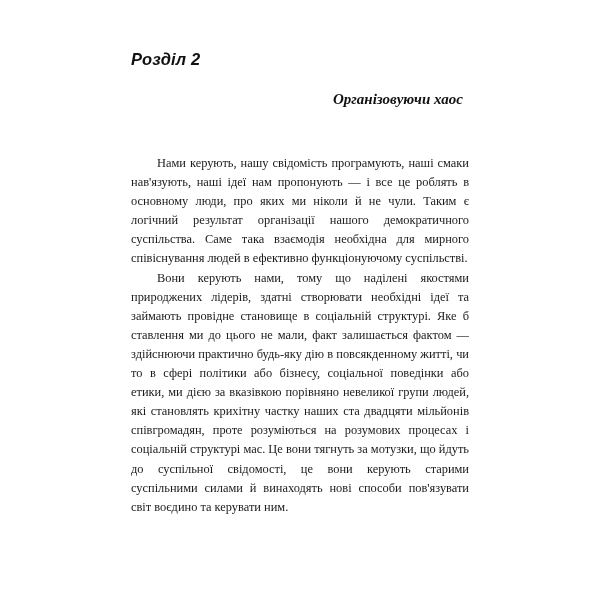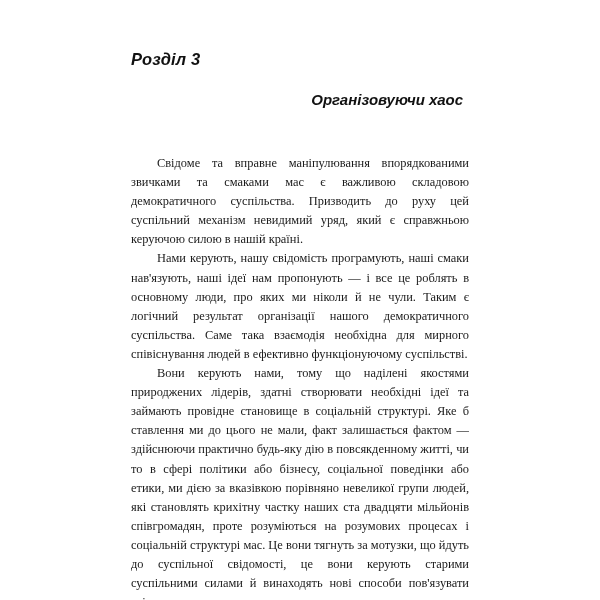--- a/index.html
+++ b/index.html
@@ -31,21 +31,21 @@
     font-family: "Liberation Sans", sans-serif;
     font-weight: bold;
     font-style: italic;
     font-size: 16.5px;
     color: #111111;
     letter-spacing: 0.2px;
     margin: 0 0 22px 0;
     text-align: left;
   }
   .chapter-title {
-    font-family: Liberation Sans, sans-serif;
+    font-family: Liberation Serif, serif;
     font-weight: bold;
     font-style: italic;
     font-size: 15px;
     color: #111111;
     margin: 0;
     text-align: right;
     padding-right: 6px;
   }
   .body-text {
     margin-top: 46px;
@@ -60,21 +60,20 @@
     text-indent: 26px;
     -webkit-hyphens: none;
     hyphens: none;
   }
 </style>
 </head>
 <body>
 
 <div class="page">
   <div class="content">
-    <h1 class="chapter-number">Розділ 3</h1>
+    <h1 class="chapter-number">Розділ 2</h1>
     <h2 class="chapter-title">Організовуючи хаос</h2>
     <div class="body-text">
-      <p>Свідоме та вправне маніпулювання впорядкованими звичками та смаками мас є важливою складовою демократичного суспільства. Призводить до руху цей суспільний механізм невидимий уряд, який є справжньою керуючою силою в нашій країні.</p>
       <p>Нами керують, нашу свідомість програмують, наші смаки нав'язують, наші ідеї нам пропонують — і все це роблять в основному люди, про яких ми ніколи й не чули. Таким є логічний результат організації нашого демократичного суспільства. Саме така взаємодія необхідна для мирного співіснування людей в ефективно функціонуючому суспільстві.</p>
       <p>Вони керують нами, тому що наділені якостями природжених лідерів, здатні створювати необхідні ідеї та займають провідне становище в соціальній структурі. Яке б ставлення ми до цього не мали, факт залишається фактом — здійснюючи практично будь-яку дію в повсякденному житті, чи то в сфері політики або бізнесу, соціальної поведінки або етики, ми дією за вказівкою порівняно невеликої групи людей, які становлять крихітну частку наших ста двадцяти мільйонів співгромадян, проте розуміються на розумових процесах і соціальній структурі мас. Це вони тягнуть за мотузки, що йдуть до суспільної свідомості, це вони керують старими суспільними силами й винаходять нові способи пов'язувати світ воєдино та керувати ним.</p>
     </div>
   </div>
 </div>
 
 </body></html>

